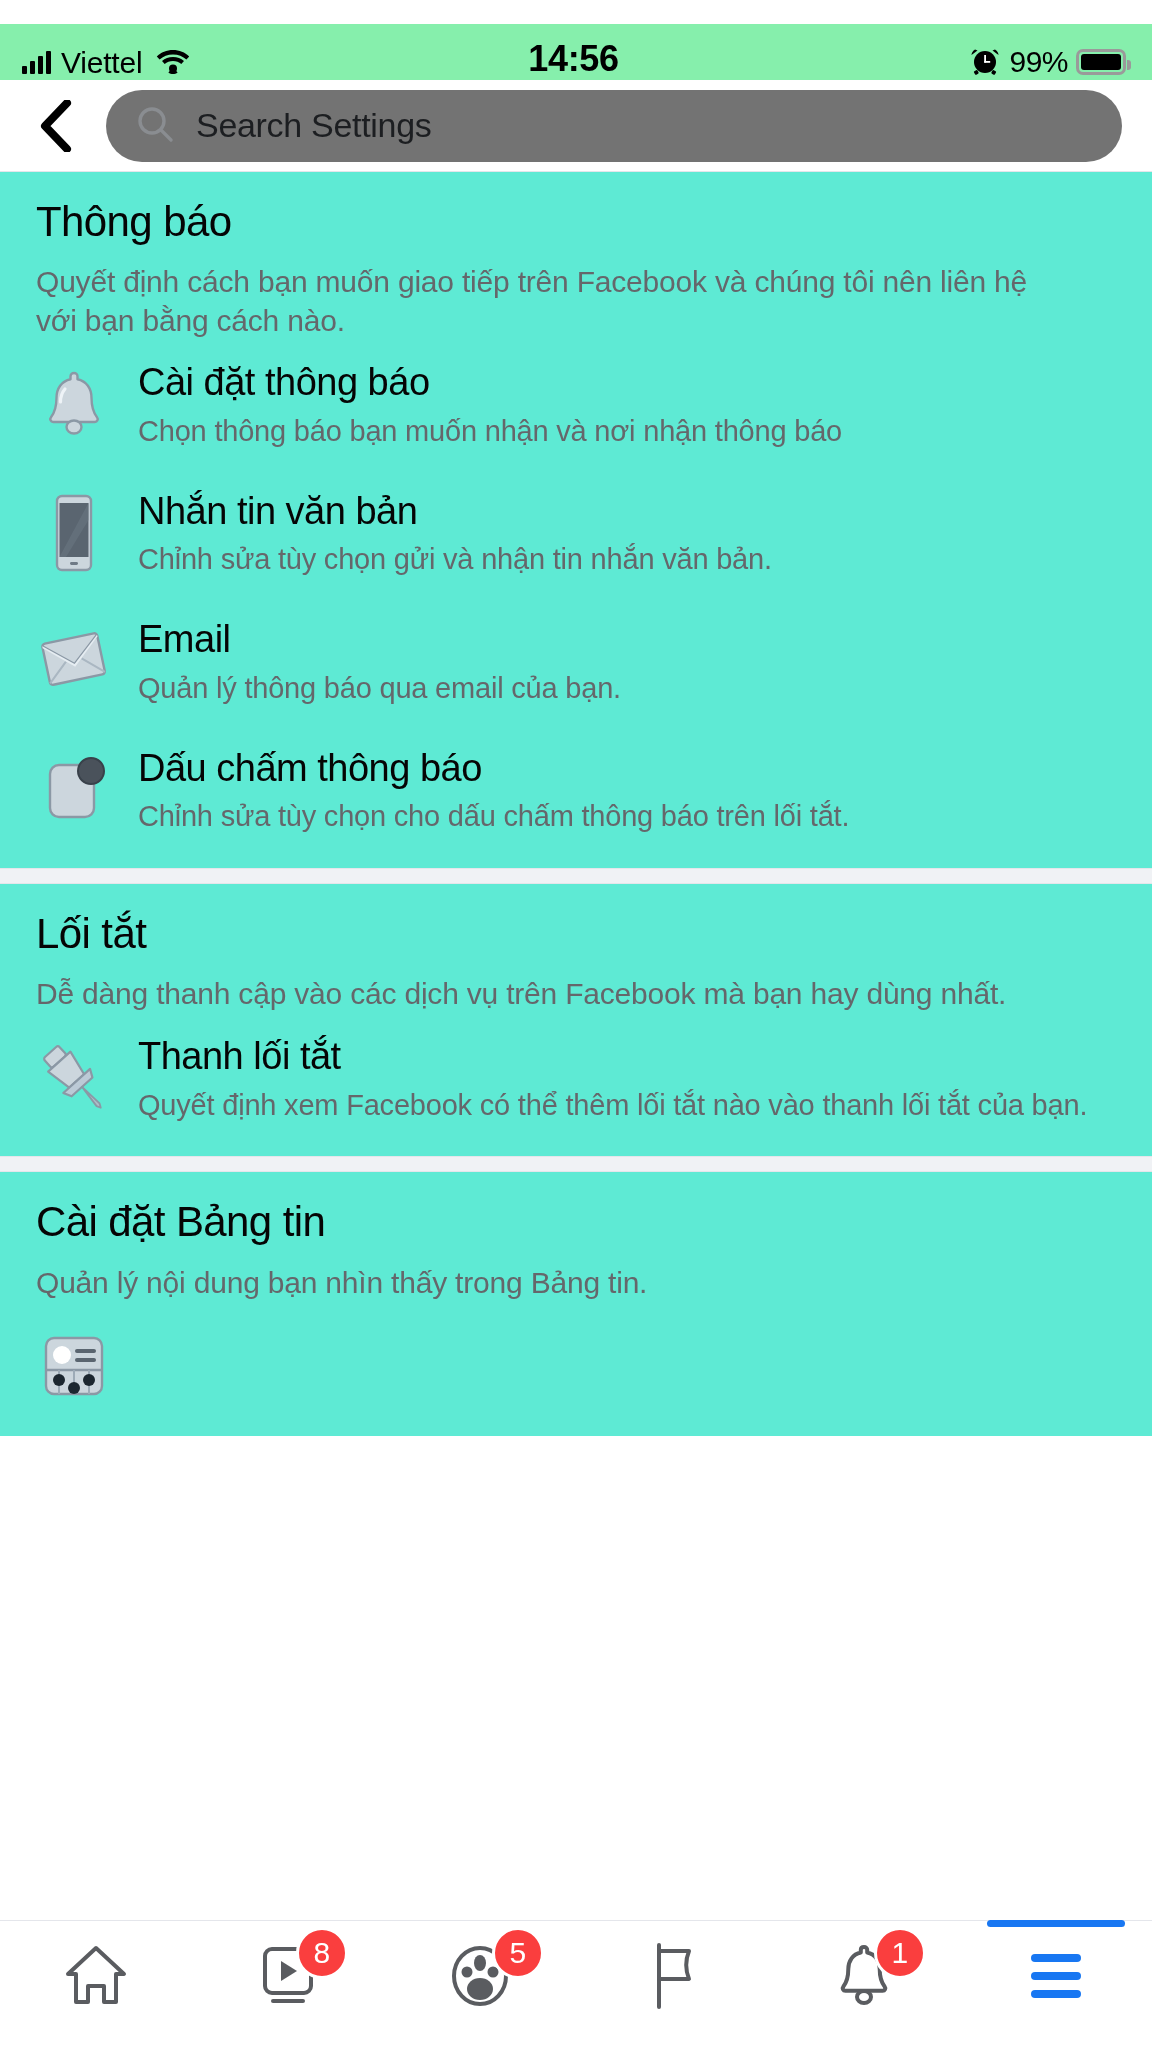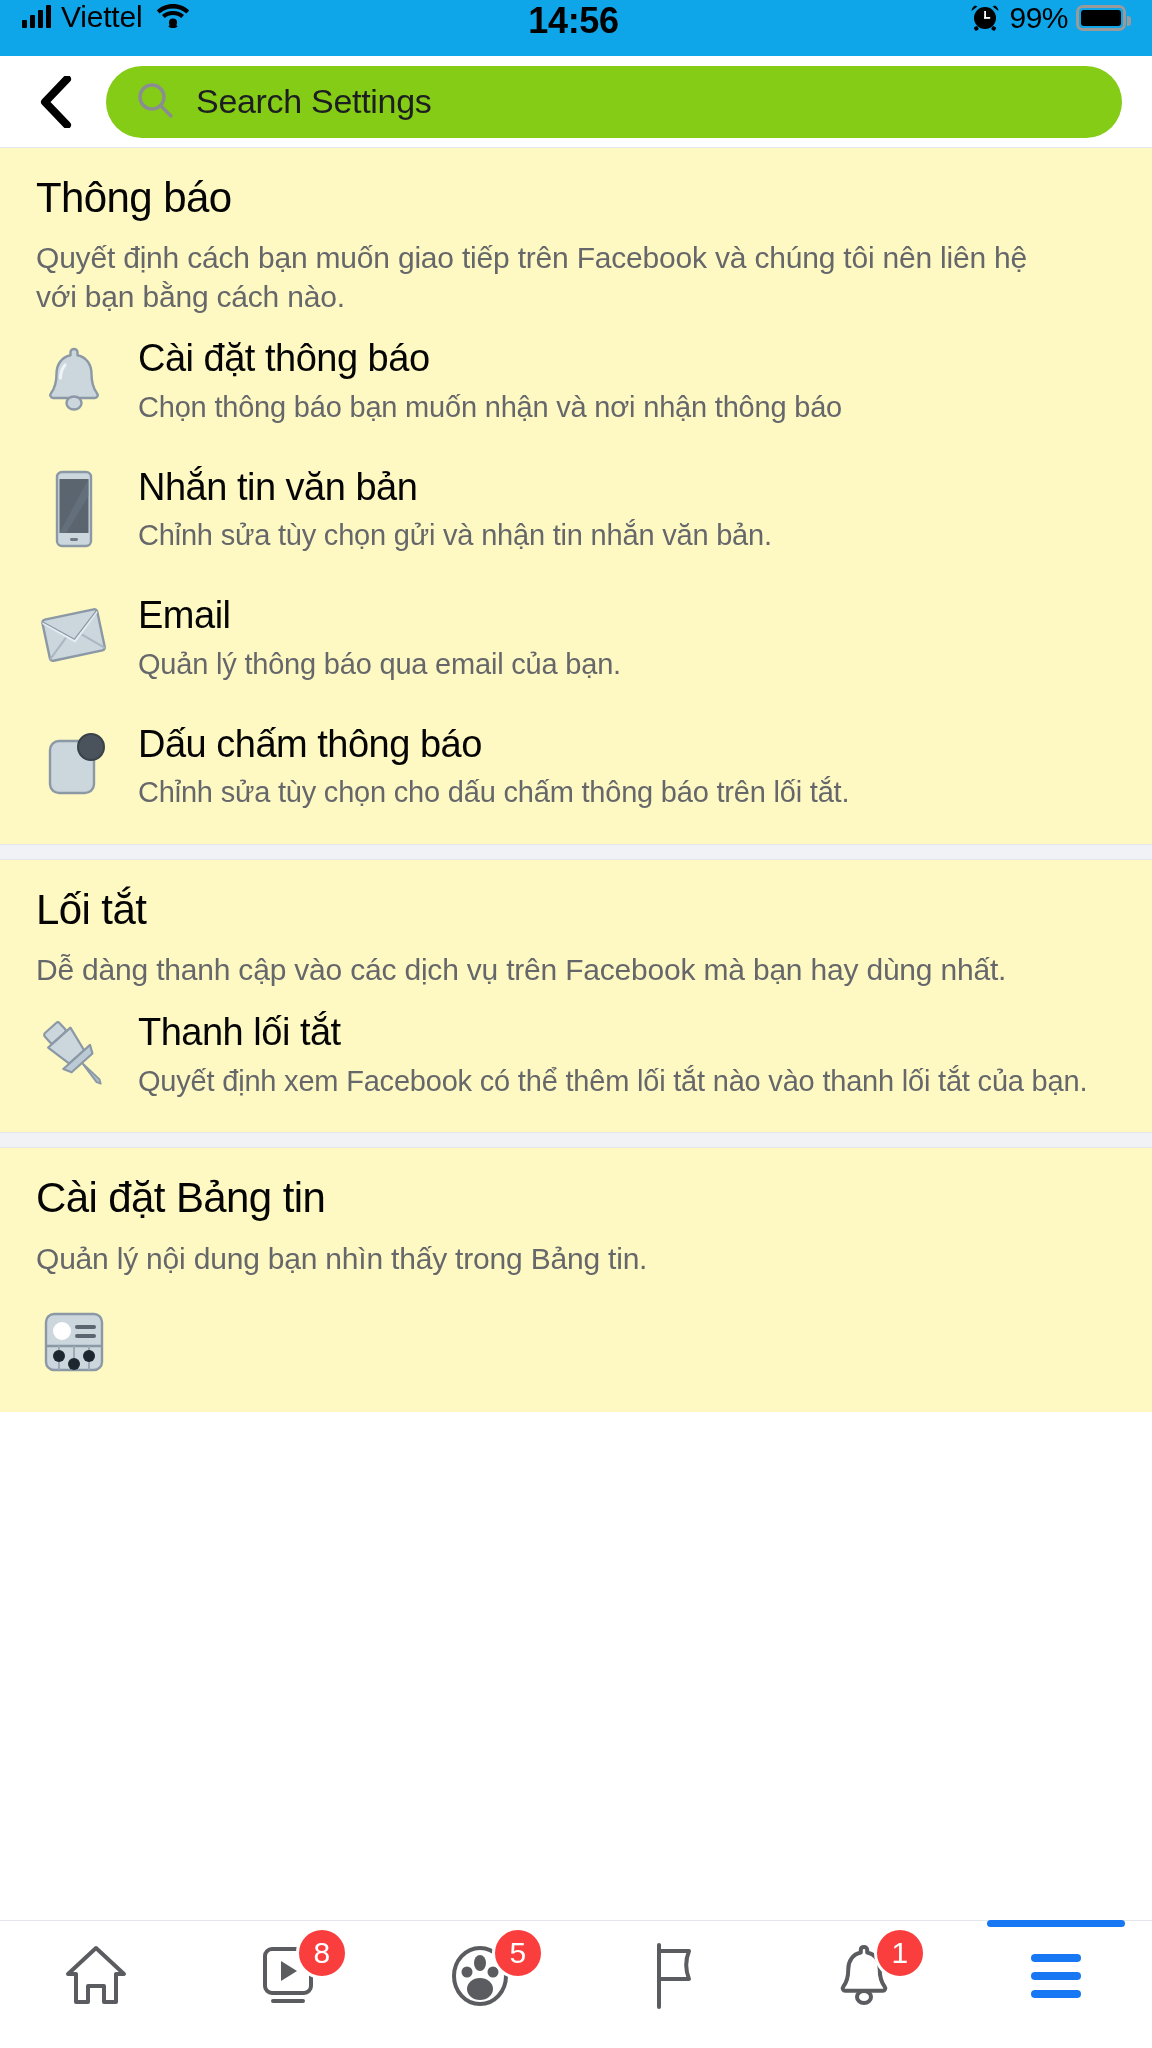--- a/index.html
+++ b/index.html
@@ -17,24 +17,25 @@
     background: #ffffff;
     display: flex;
     flex-direction: column;
   }
 
   
   .statusbar {
     height: 56px;
     flex: 0 0 56px;
     display: flex;
-    align-items: flex-start;
+    align-items: flex-end;
     padding: 0 26px 0 22px;
-    background: #0ea5e9;
-    position: relative;
+    background: #86efac;
+    position: relative;
+    margin-top: 24px;
   }
   .sb-left { display: flex; align-items: center; gap: 10px; }
   .sb-bars { display: flex; align-items: flex-end; gap: 3px; height: 22px; }
   .sb-bars i { display:block; width: 5px; background: #000; border-radius: 1px; }
   .sb-bars i:nth-child(1){ height: 8px; }
   .sb-bars i:nth-child(2){ height: 13px; }
   .sb-bars i:nth-child(3){ height: 18px; }
   .sb-bars i:nth-child(4){ height: 23px; }
   .sb-carrier { font-size: 30px; color: #000; letter-spacing: -0.2px; }
   .sb-wifi { margin-left: 4px; }
@@ -85,41 +86,41 @@
   .back-btn {
     width: 56px; height: 56px;
     display: flex; align-items: center; justify-content: center;
     flex: 0 0 56px;
     cursor: pointer;
   }
   .searchbar {
     flex: 1;
     margin-left: 22px;
     height: 72px;
-    background: #84cc16;
+    background: #737373;
     border-radius: 36px;
     display: flex;
     align-items: center;
     padding: 0 30px;
     gap: 22px;
     cursor: text;
   }
   .search-input-text {
     font-size: 34px;
     color: #1c1e21;
     letter-spacing: -0.3px;
   }
 
   
   .content {
     flex: 1;
     overflow: hidden;
     background: #fff;
   }
-  .section { background: #fef9c3; padding: 0 0 14px 0; }
+  .section { background: #5eead4; padding: 0 0 14px 0; }
   .section-head { padding: 26px 36px 0 36px; }
   .section-title {
     font-size: 42px;
     color: #050505;
     letter-spacing: -0.6px;
     line-height: 1.15;
   }
   .section-desc {
     font-size: 30px;
     color: #65676b;

